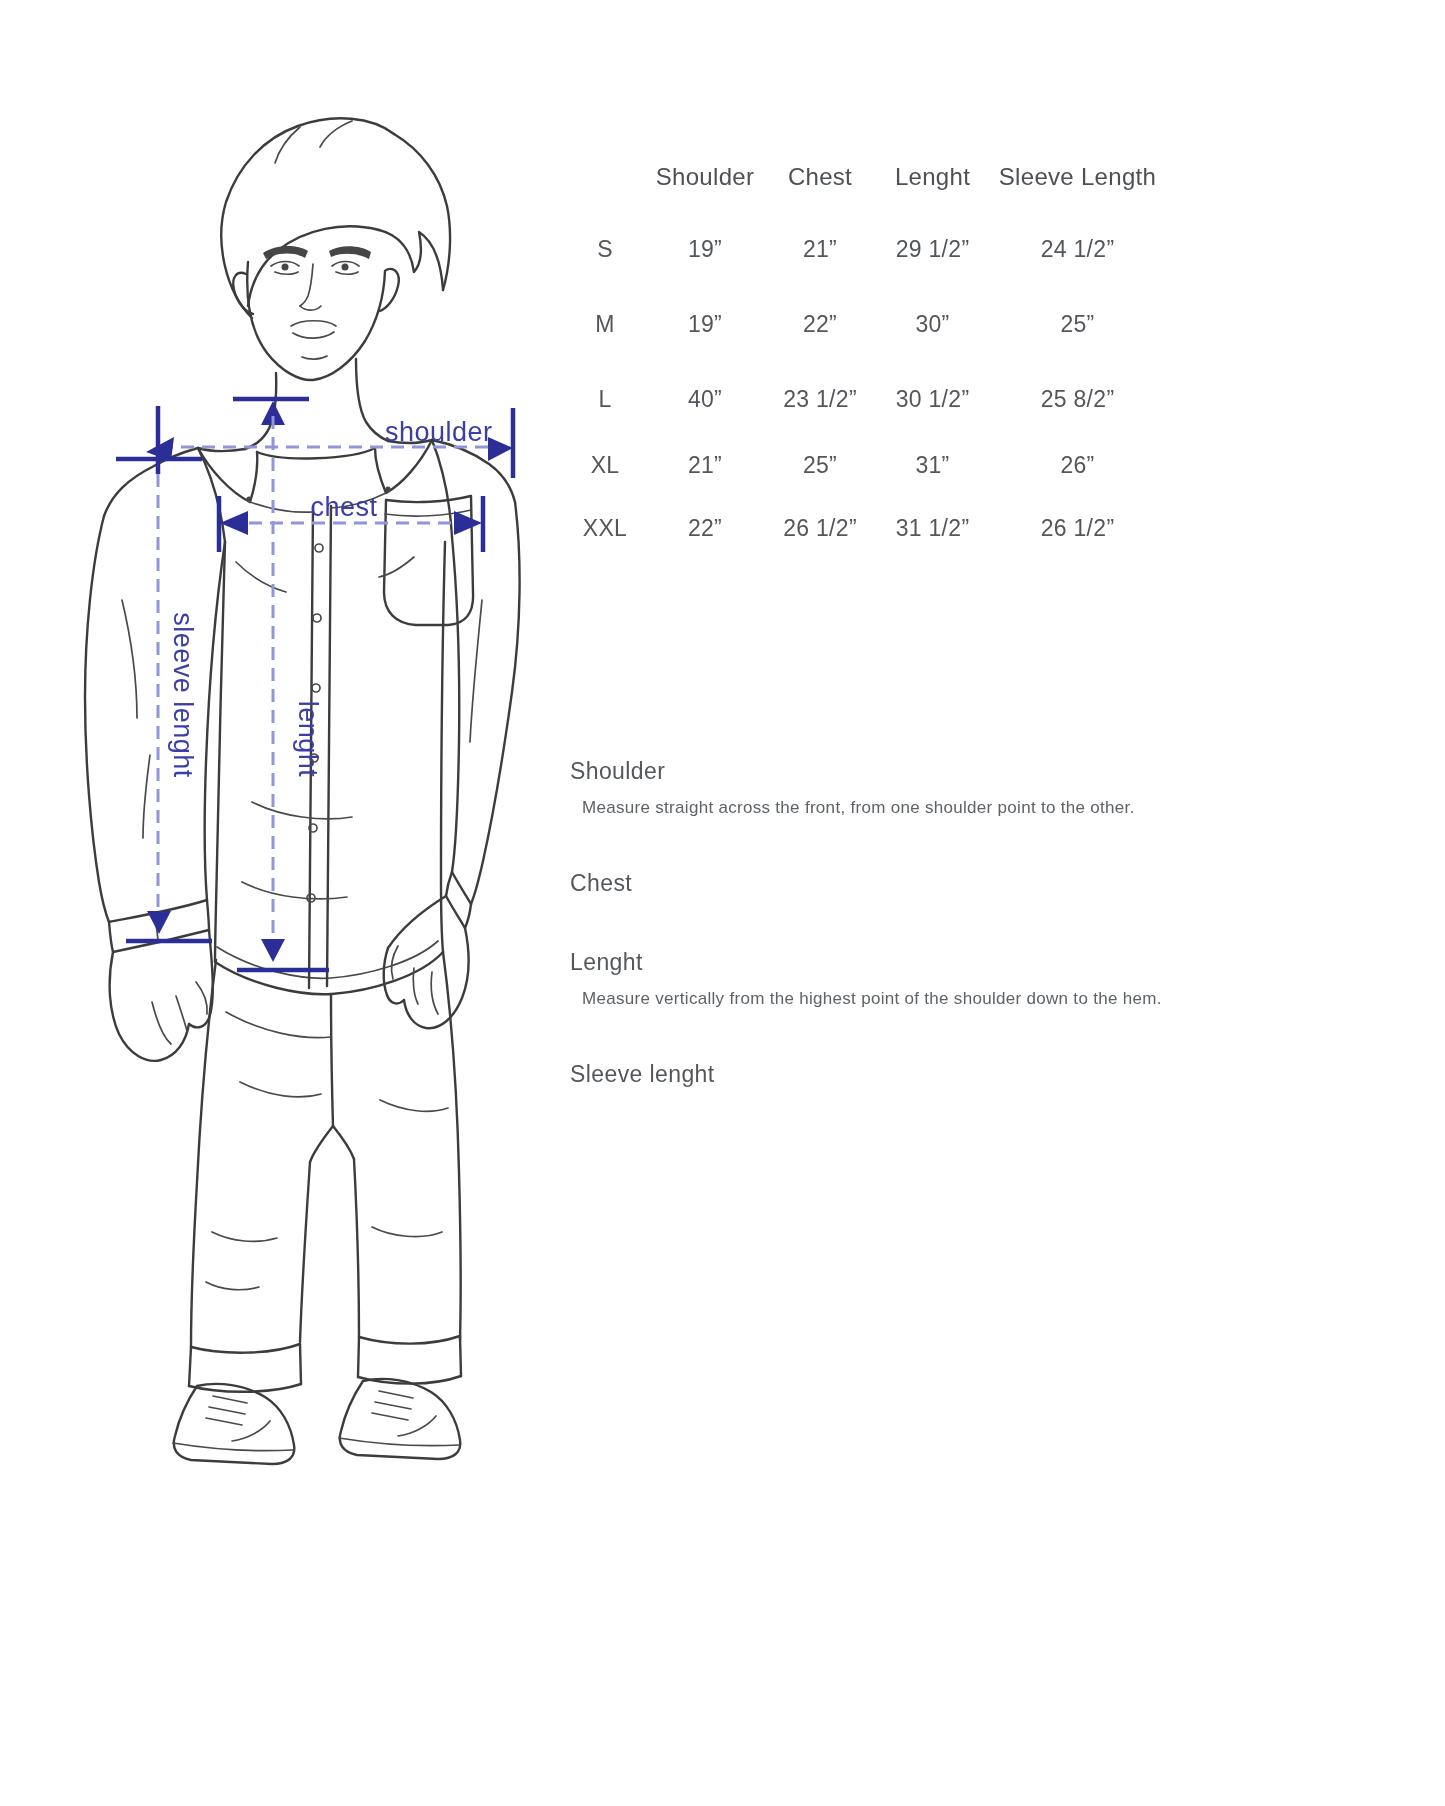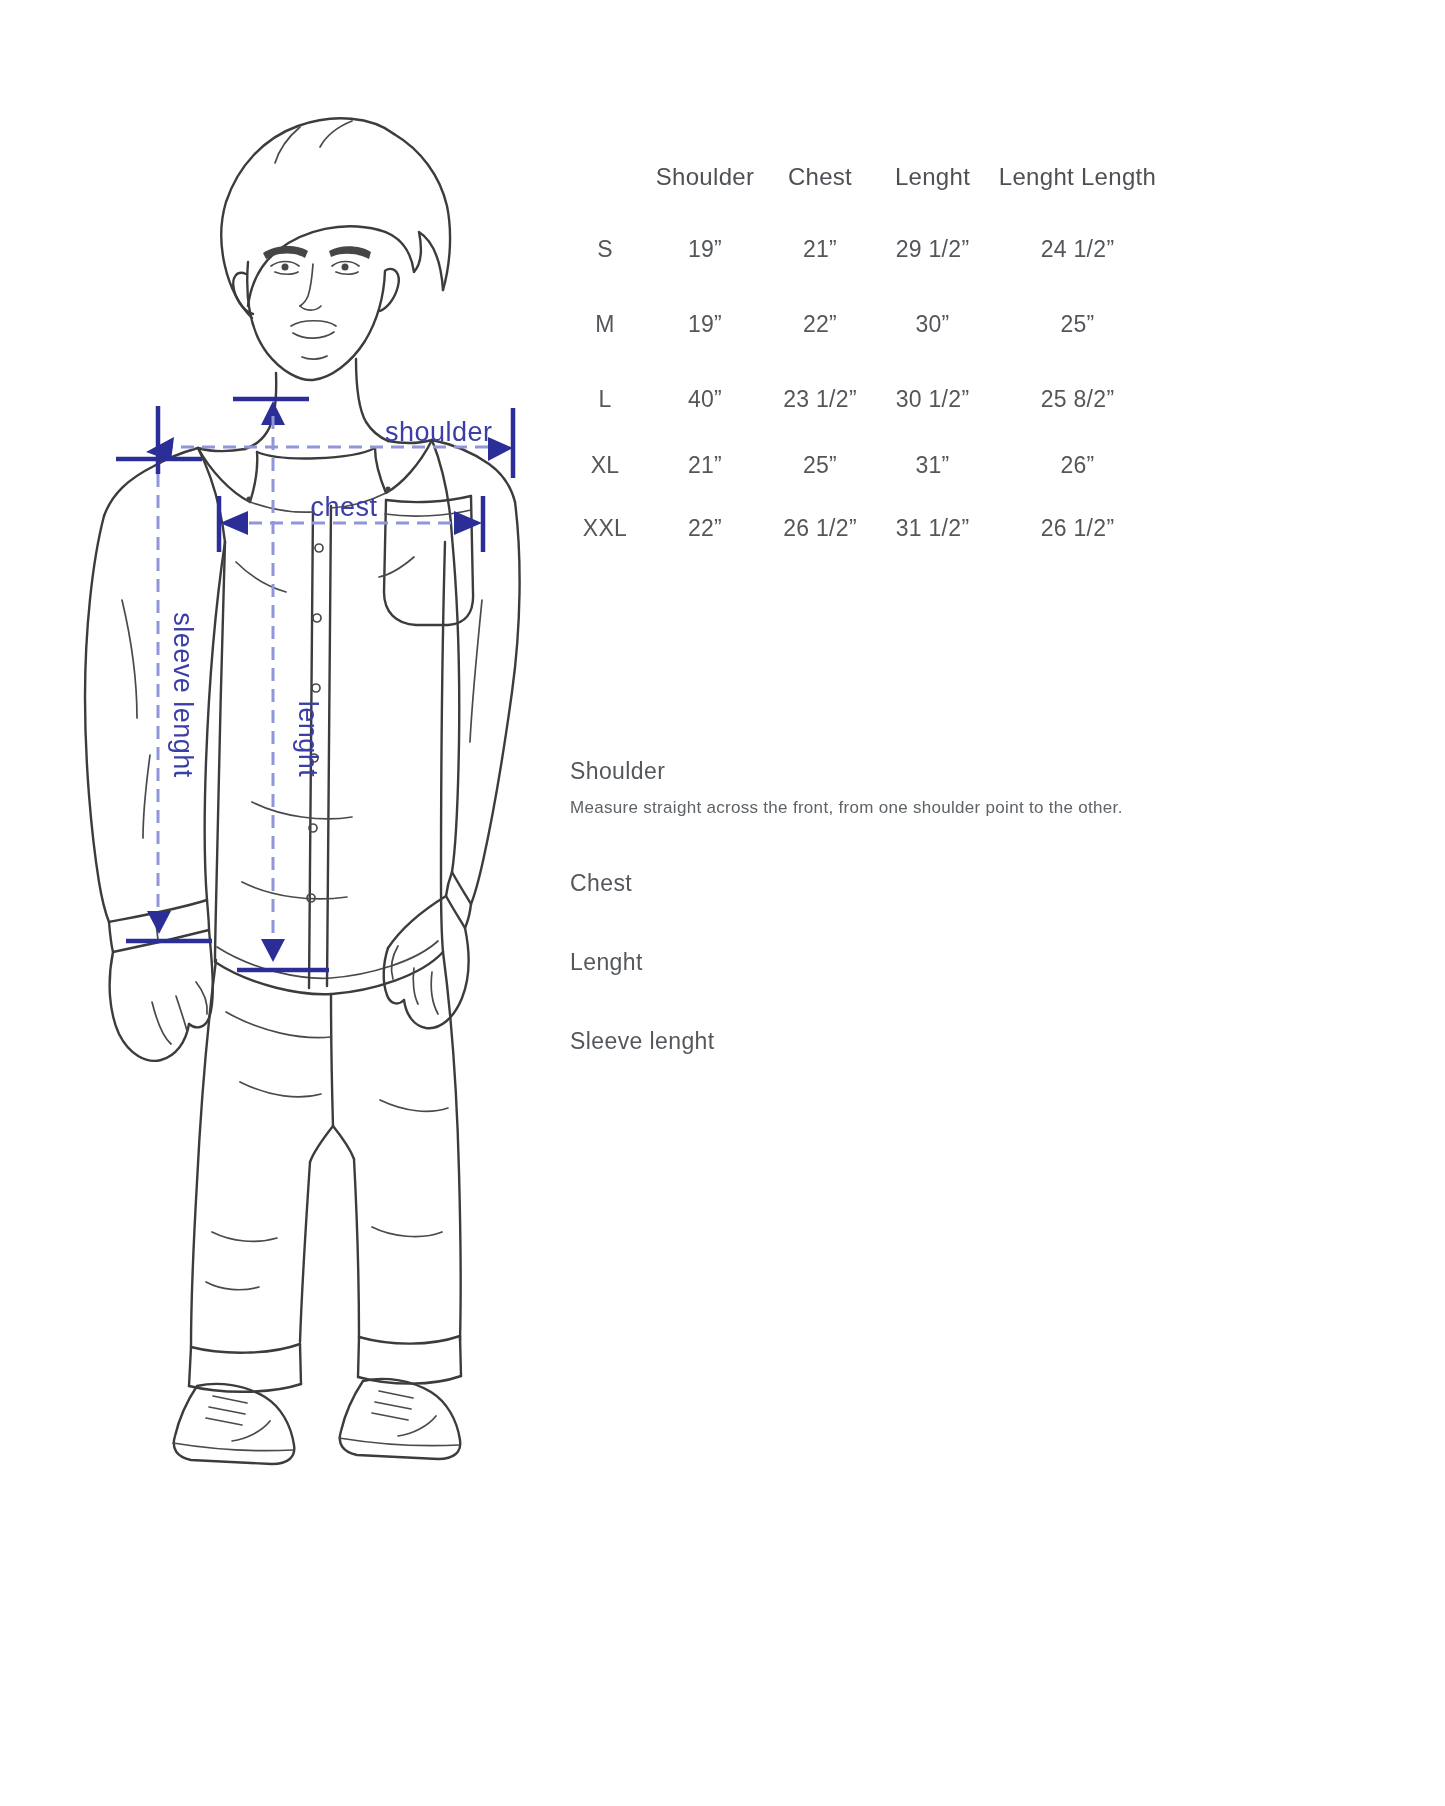--- a/index.html
+++ b/index.html
@@ -24,21 +24,21 @@
               grid-template-rows:74px 70px 80px 70px 63px 63px;color:#53575b;}
   .trow{display:grid;grid-template-columns:80px 120px 110px 115px 175px;
         align-items:center;text-align:center;}
   .tcell{font-size:23px;letter-spacing:.3px;color:#53575b;}
   .thead .tcell{font-size:24px;color:#4d5155;}
 
   
   .guide{position:absolute;left:570px;top:758px;width:680px;}
   .guide section{margin:0 0 52px 0;}
   .guide h3{margin:0 0 13px 0;font-size:23px;font-weight:normal;color:#54585c;letter-spacing:.4px;}
-  .guide p{margin:0;font-size:17px;color:#5e6367;letter-spacing:.3px;}
+  .guide p{margin:12px;font-size:17px;color:#5e6367;letter-spacing:.3px;}
 </style>
 </head>
 <body>
 
 <div class="page">
 
   <svg class="scene" width="1445" height="1806" viewBox="0 0 1445 1806">
 
     <g>
 
@@ -232,21 +232,21 @@
       </g>
     </g>
   </svg>
 
   <div class="size-table">
     <div class="trow thead">
       <div class="tcell"></div>
       <div class="tcell">Shoulder</div>
       <div class="tcell">Chest</div>
       <div class="tcell">Lenght</div>
-      <div class="tcell">Lenght Length</div>
+      <div class="tcell">Sleeve Length</div>
     </div>
 
     <div class="trow">
       <div class="tcell">S</div>
       <div class="tcell">19”</div>
       <div class="tcell">21”</div>
       <div class="tcell">29 1/2”</div>
       <div class="tcell">24 1/2”</div>
     </div>
 
@@ -286,19 +286,20 @@
   <div class="guide">
     <section>
       <h3>Shoulder</h3>
       <p>Measure straight across the front, from one shoulder point to the other.</p>
     </section>
     <section>
       <h3>Chest</h3>
     </section>
     <section>
       <h3>Lenght</h3>
+      <p>Measure vertically from the highest point of the shoulder down to the hem.</p>
     </section>
     <section>
       <h3>Sleeve lenght</h3>
     </section>
   </div>
 
 </div>
 
 </body></html>

